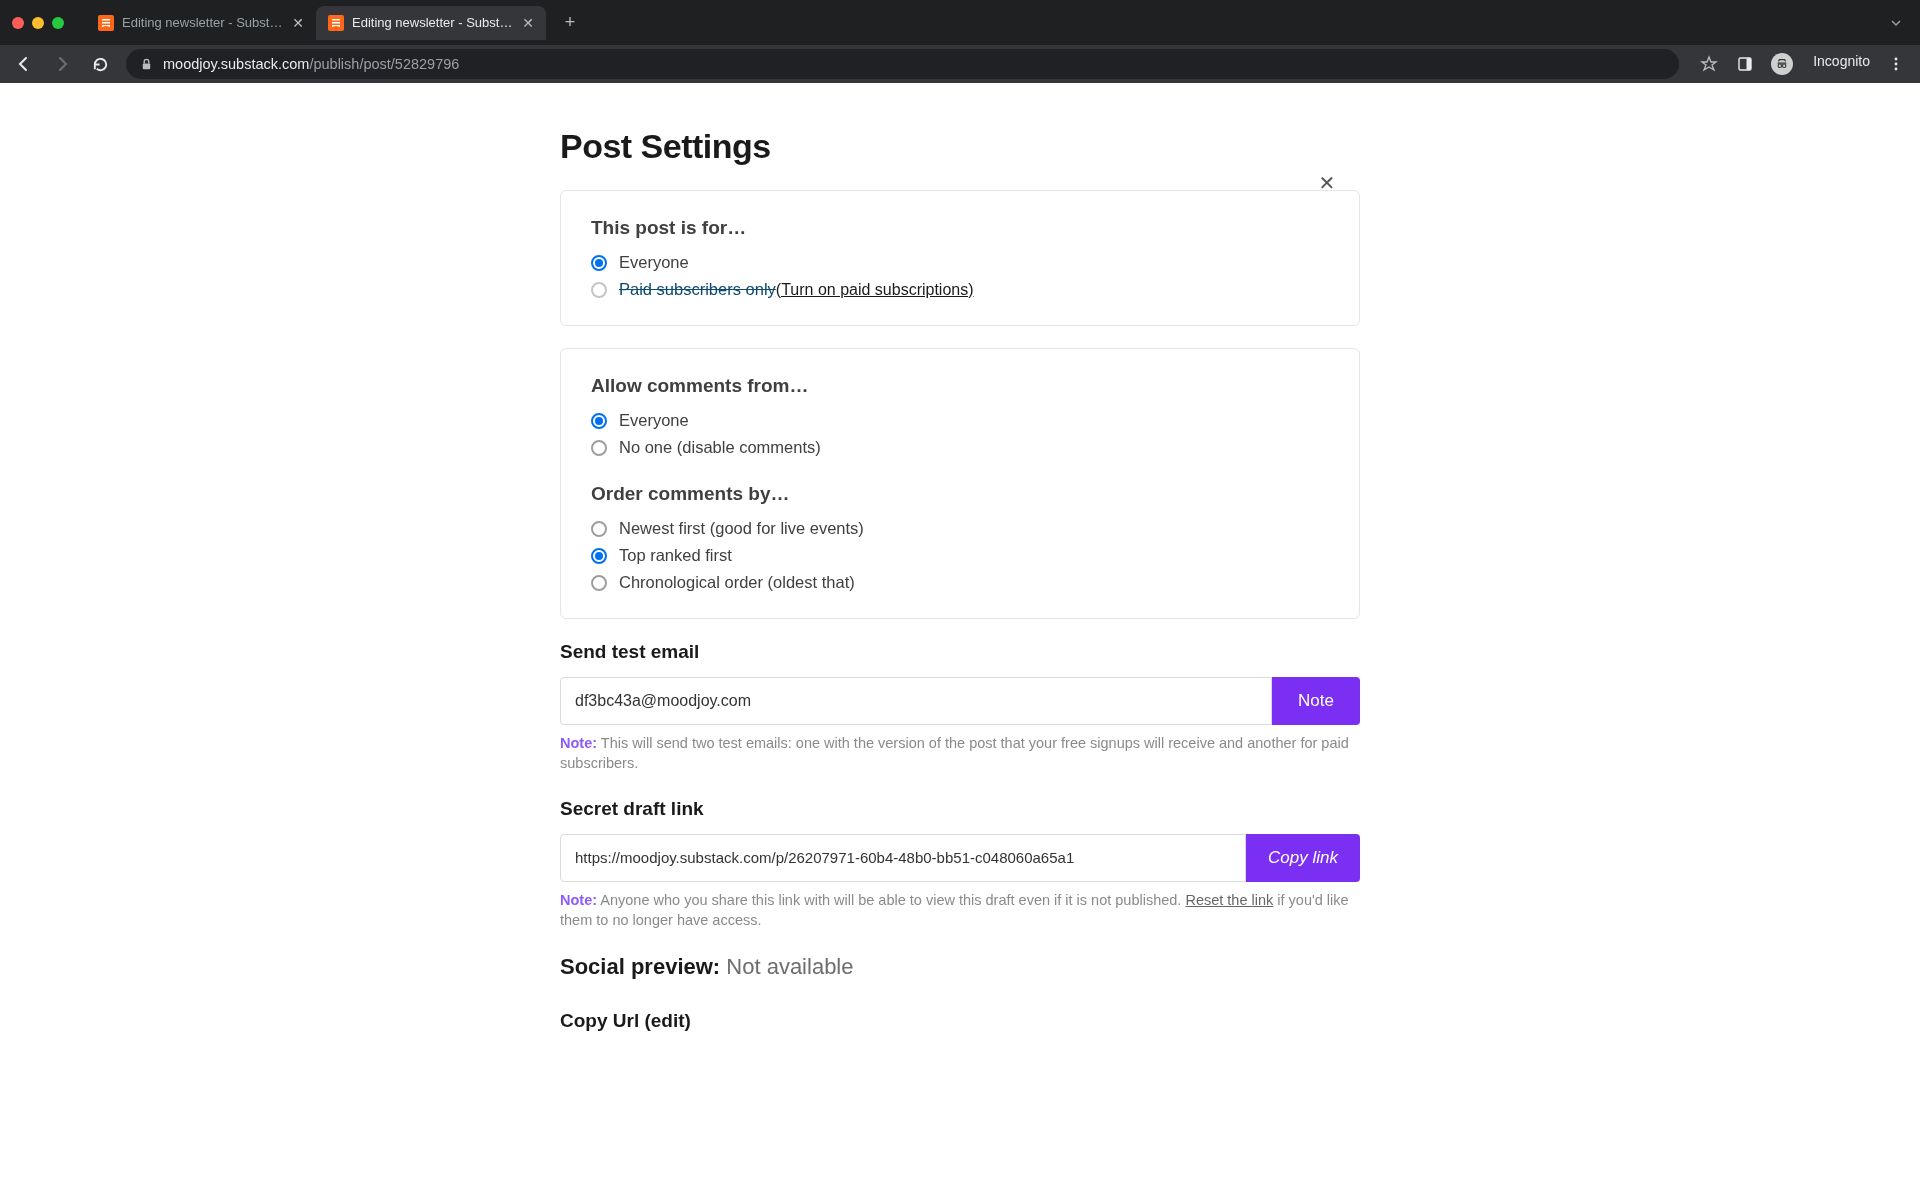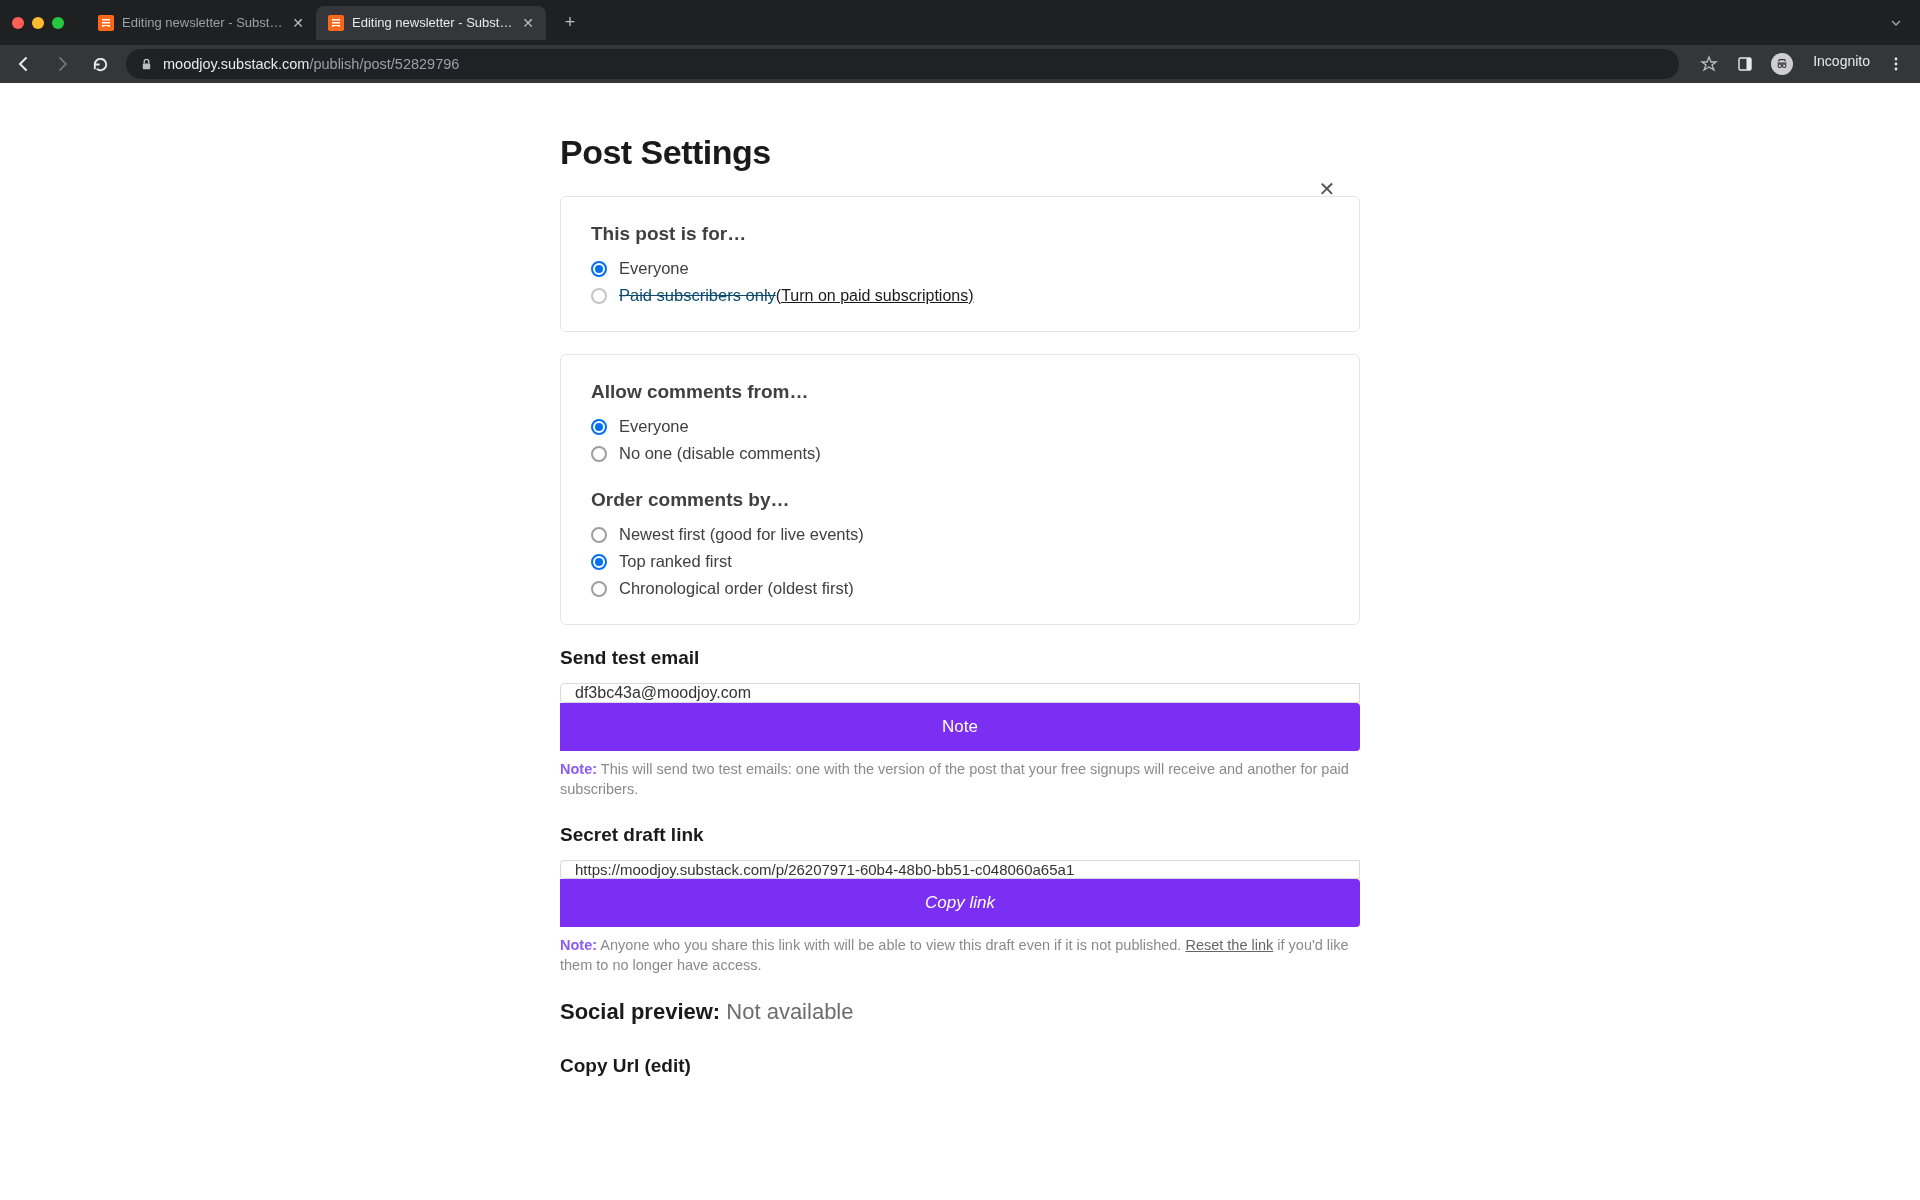--- a/index.html
+++ b/index.html
@@ -30,42 +30,42 @@
   .url-field { flex: 1; background: #202124; height: 30px; border-radius: 15px; display: flex; align-items: center; padding: 0 14px; font-size: 14.5px; color: #bdbdbd; margin: 0 4px; }
   .url-lock { color: #bdbdbd; margin-right: 10px; display:flex; align-items:center;}
   .url-domain { color: #e8eaed; }
   .url-path { color: #9aa0a6; }
   .urlbar-right { display:flex; align-items:center; gap:4px; margin-left:4px;}
   .incognito-badge { display: flex; align-items: flex-start; gap: 20px; color: #e8eaed; font-size: 14px; padding: 0 6px; }
   .incognito-ico { width: 22px; height: 22px; background: #cfcfcf; border-radius: 50%; display: flex; align-items: center; justify-content: center; color: #35363a; }
   
   
   .viewport { flex: 1; background: #fff; overflow: auto; position: relative; }
-  .page { width: 800px; margin: 14px auto; padding-top: 36px; }
+  .page { width: 800px; margin: 8px auto; padding-top: 36px; }
   
   h1.page-title { font-size: 34px; font-weight: 800; letter-spacing: -0.5px; color: #1a1a1a; margin-bottom: 24px; }
   
   .panel { border: 1px solid #e5e5e5; border-radius: 6px; padding: 26px 30px; margin-bottom: 22px; position: relative; }
   .panel .close-x { position: absolute; top: -22px; right: 18px; color: #555; font-size: 20px; width: 28px; height: 28px; display:flex;align-items:center;justify-content:center; cursor:pointer;}
   .panel-heading { font-size: 19px; font-weight: 700; color: #404040; margin-bottom: 14px; }
   .panel .group + .group { margin-top: 26px; }
   
   .radio-row { display: flex; align-items: center; margin-bottom: 8px; cursor: pointer; }
   .radio-row:last-child { margin-bottom: 0; }
   .radio { width: 16px; height: 16px; border-radius: 50%; border: 2px solid #9e9e9e; margin-right: 12px; position: relative; flex-shrink:0; }
   .radio.selected { border-color: #0070f3; }
   .radio.selected::after { content: ''; position: absolute; top: 2px; left: 2px; width: 8px; height: 8px; background: #0070f3; border-radius: 50%; }
   .radio.disabled { border-color: #c5c5c5; }
   .radio-label { font-size: 16.5px; color: #404040; }
   .radio-label.disabled-strike { text-decoration: line-through; color: #0c4a6e; }
   .inline-link { color: #1a1a1a; text-decoration: underline; cursor: pointer; }
   
   .section-block { margin-bottom: 24px; }
   .section-title { font-size: 19px; font-weight: 700; color: #1a1a1a; margin-bottom: 14px; }
-  .input-row { display: flex; flex-direction: column; }
+  .input-row { display: flex; }
   .text-input { flex: 1; border: 1px solid #d9d9d9; border-radius: 4px 0 0 4px; height: 48px; padding: 0 14px; font-size: 16px; color: #333; outline:none; }
   .text-input.mono-ish { font-size: 15px; }
   .action-btn { background: #7b2ff2; color: #fff; border: none; font-size: 17px; font-weight: 500; padding: 0 26px; height: 48px; border-radius: 0 4px 4px 0; cursor: pointer; }
   .action-btn.wide { padding: 0 22px; font-style: italic; }
   .note { font-size: 14.5px; color: #8a8a8a; line-height: 1.4; margin-top: 8px; }
   .note-bold { font-weight: 700; color: #8b5cf6; }
   .note-link-inline { color: #666; text-decoration: underline; cursor: pointer; }
   
   .social-row { font-size: 22px; color: #1a1a1a; margin-top: 12px; }
   .social-row .sp-label { font-weight: 700; }
@@ -211,21 +211,21 @@
           <div class="radio-row">
             <div class="radio"></div>
             <span class="radio-label">Newest first (good for live events)</span>
           </div>
           <div class="radio-row">
             <div class="radio selected"></div>
             <span class="radio-label">Top ranked first</span>
           </div>
           <div class="radio-row">
             <div class="radio"></div>
-            <span class="radio-label">Chronological order (oldest first)</span>
+            <span class="radio-label">Chronological order (oldest that)</span>
           </div>
         </div>
       </div>
 
       <div class="section-block">
         <div class="section-title">Send test email</div>
         <div class="input-row">
           <input class="text-input" value="df3bc43a@moodjoy.com" style="">
           <button class="action-btn">Note</button>
         </div>

